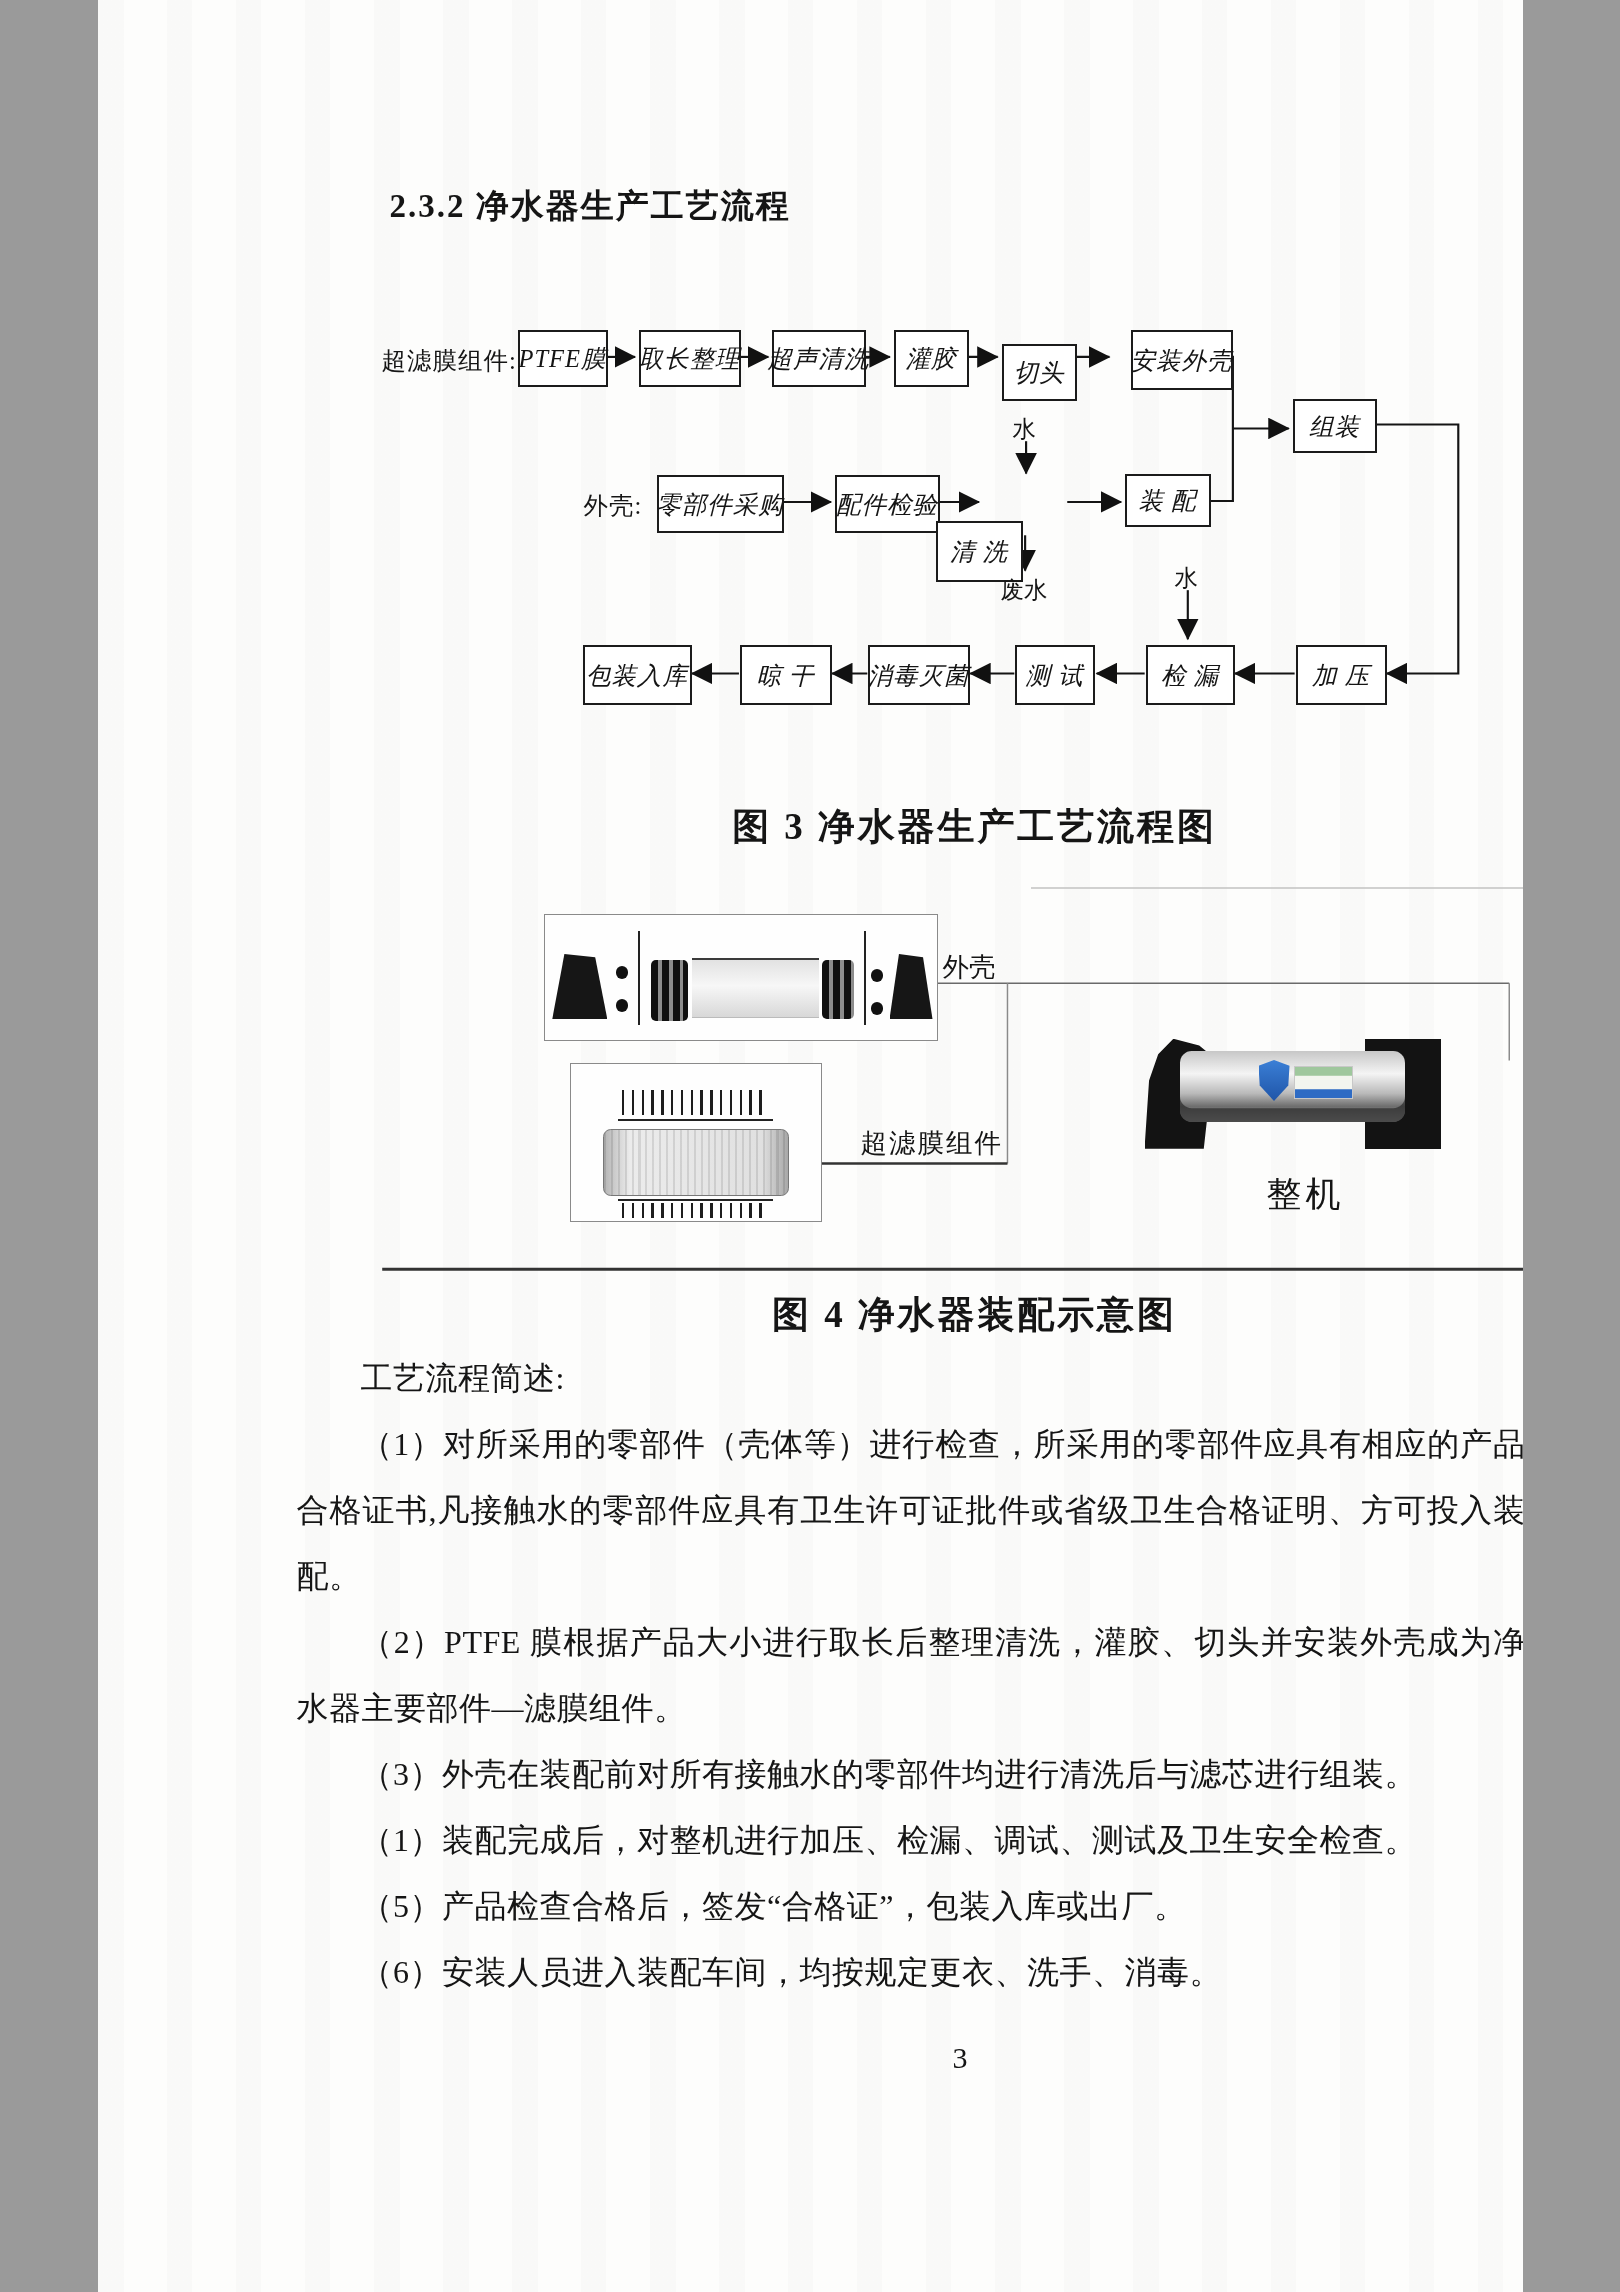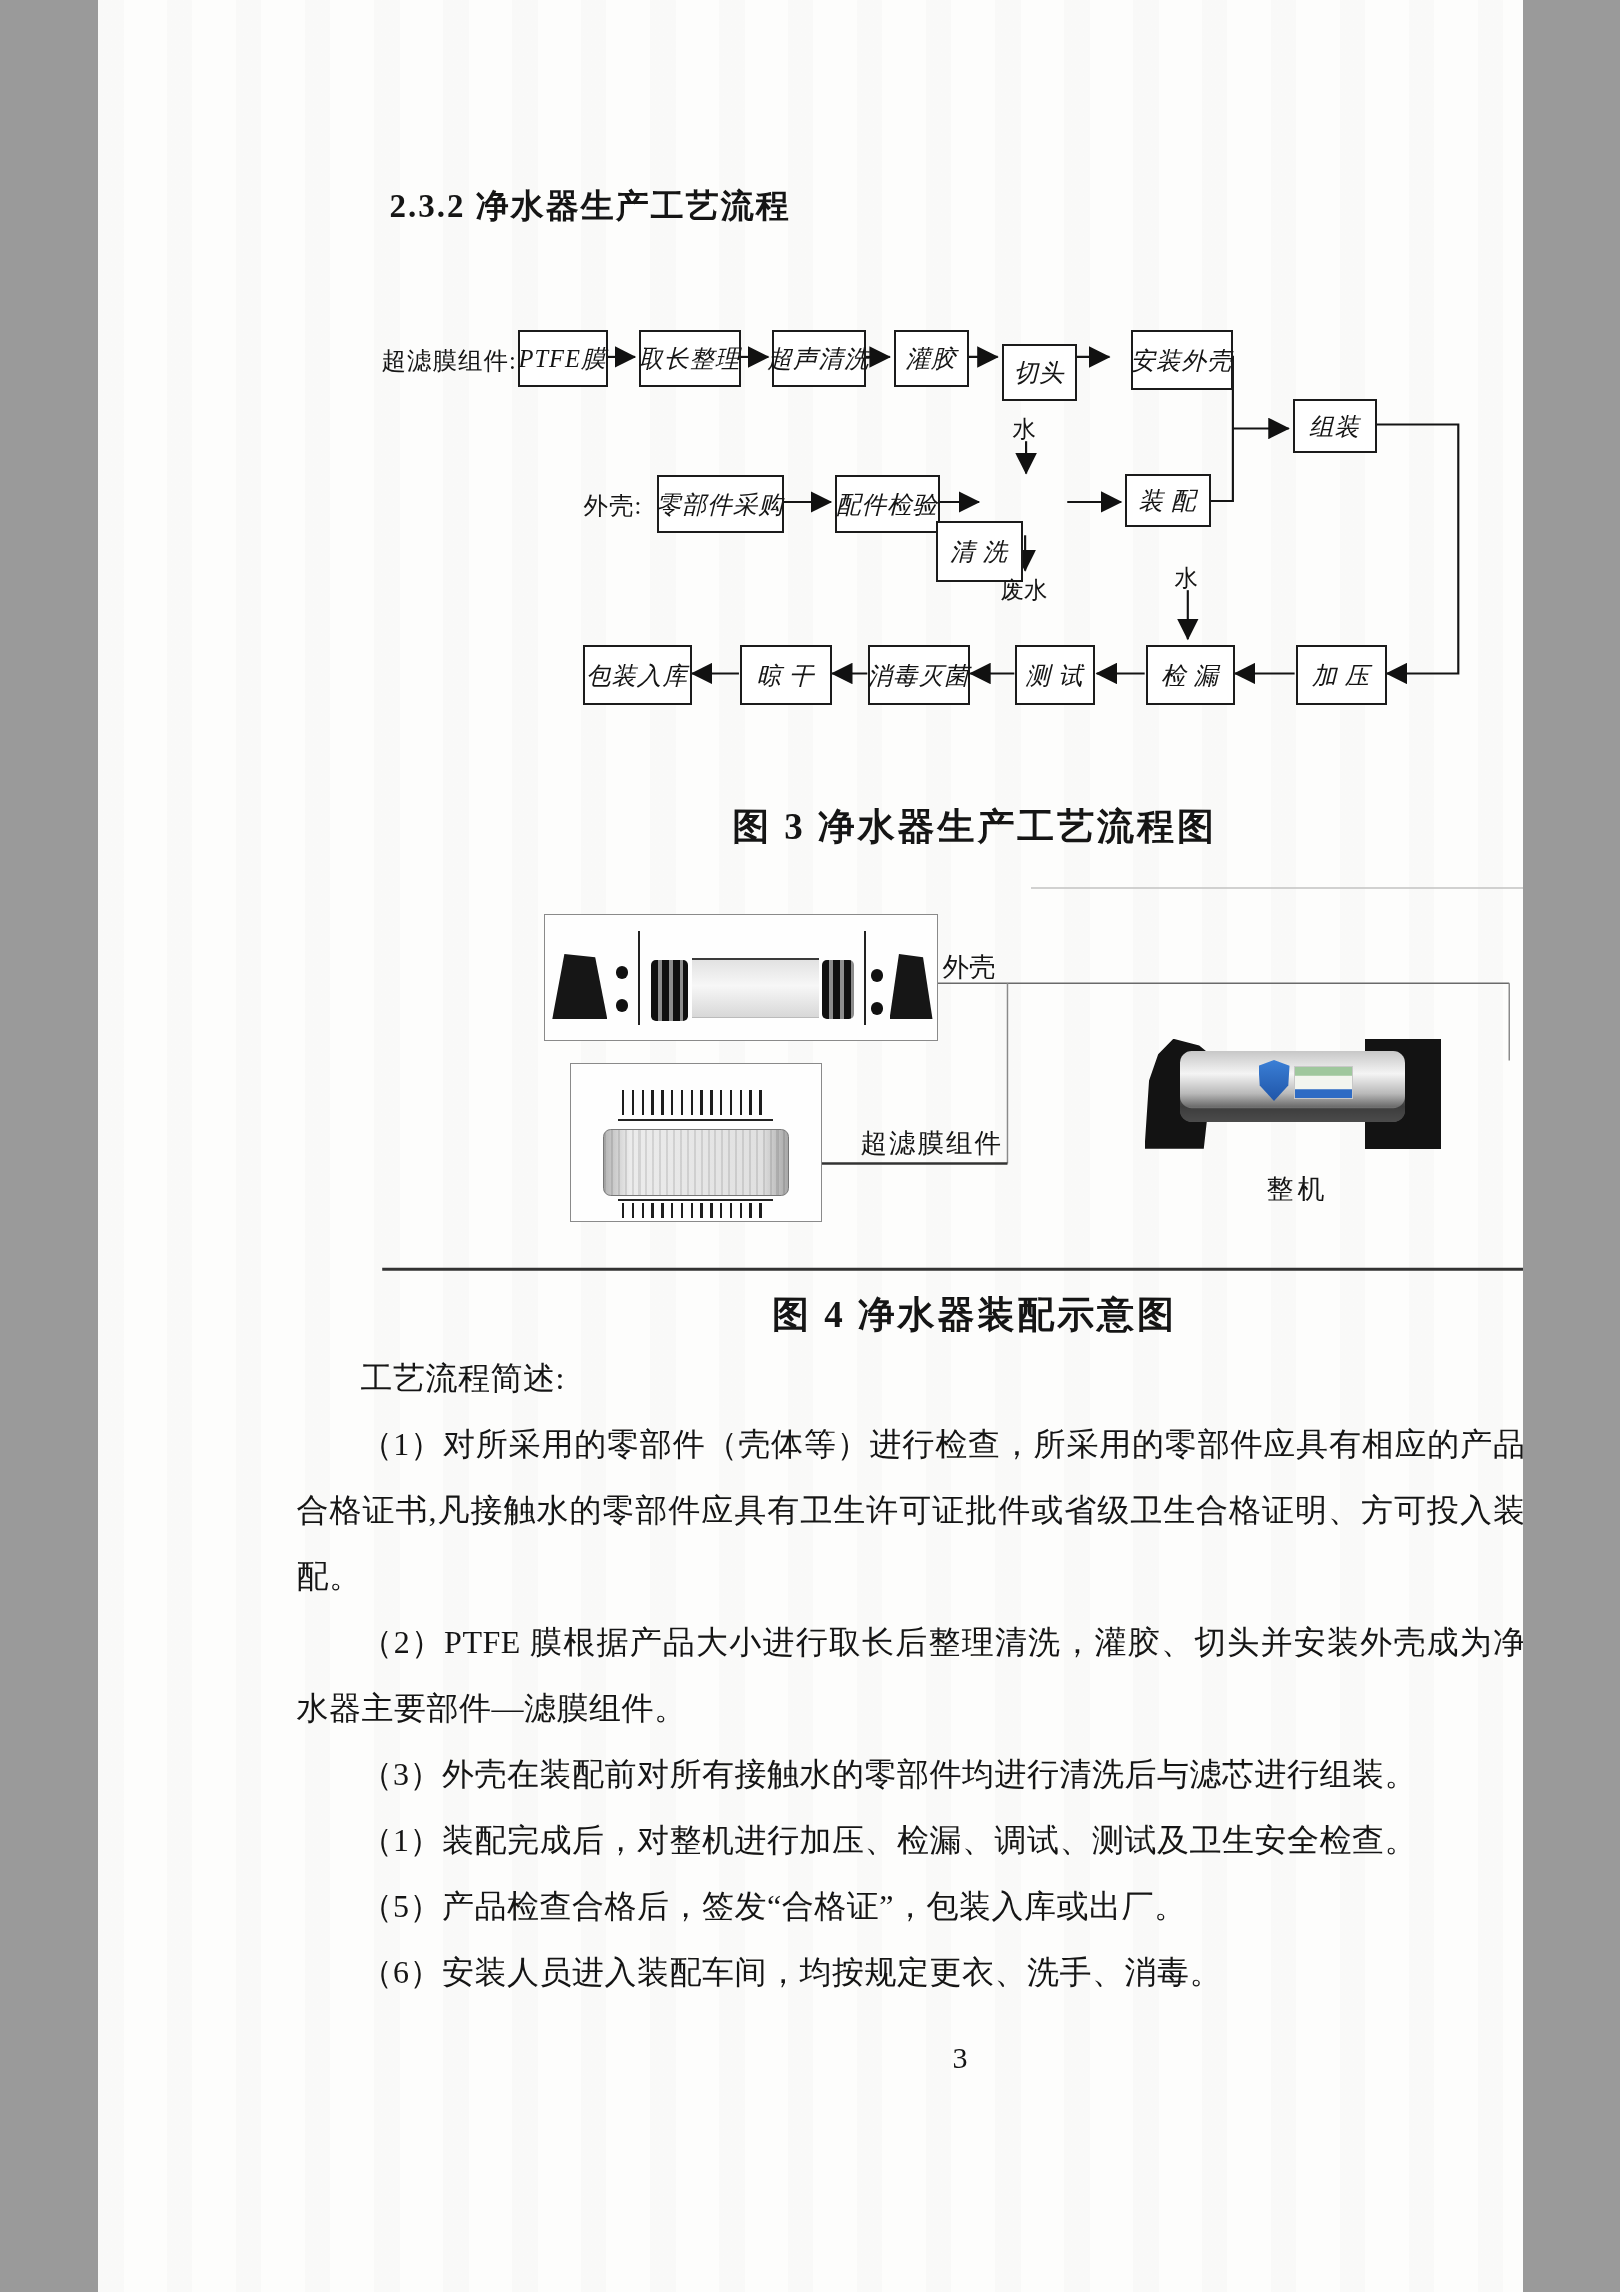--- a/index.html
+++ b/index.html
@@ -192,21 +192,21 @@
     </div>
     <div class="fnote" style="left:763px;top:1125px;font-size:26.5px;letter-spacing:2px;">超滤膜组件</div>
 
     <div class="abs" style="left:1047px;top:1029px;width:296px;height:125px;">
       <div class="foot" style="left:0;top:9.8px;width:76px;height:110px;clip-path:polygon(38% 0,72% 6%,100% 22%,88% 38%,78% 100%,0 100%,6% 38%,18% 14%);"></div>
       <div class="foot" style="left:220px;top:9.8px;width:76px;height:110px;clip-path:polygon(28% 6,62% 0,82% 14%,94% 38%,100% 100%,22% 100%,12% 38%,0 22%);"></div>
       <div class="machine-cyl" style="left:35px;top:21.6px;width:225px;height:71px;"></div>
       <div class="shield" style="left:114px;top:31px;width:31px;height:41px;"></div>
       <div class="sticker" style="left:149px;top:37px;width:57px;height:31px;"></div>
     </div>
-    <div class="fnote" style="left:1169px;top:1171px;font-size:27px;letter-spacing:3.9px;">整机</div>
+    <div class="fnote" style="left:1169px;top:1171px;font-size:35px;letter-spacing:3.9px;">整机</div>
   </div>
 
   <div class="caption" style="top:1290px;">图 4 净水器装配示意图</div>
 
   <div class="bodytext">
     <p>工艺流程简述:</p>
     <p>（1）对所采用的零部件（壳体等）进行检查，所采用的零部件应具有相应的产品合格证书,凡接触水的零部件应具有卫生许可证批件或省级卫生合格证明、方可投入装配。</p>
     <p>（2）PTFE 膜根据产品大小进行取长后整理清洗，灌胶、切头并安装外壳成为净水器主要部件—滤膜组件。</p>
     <p>（3）外壳在装配前对所有接触水的零部件均进行清洗后与滤芯进行组装。</p>
     <p>（1）装配完成后，对整机进行加压、检漏、调试、测试及卫生安全检查。</p>

